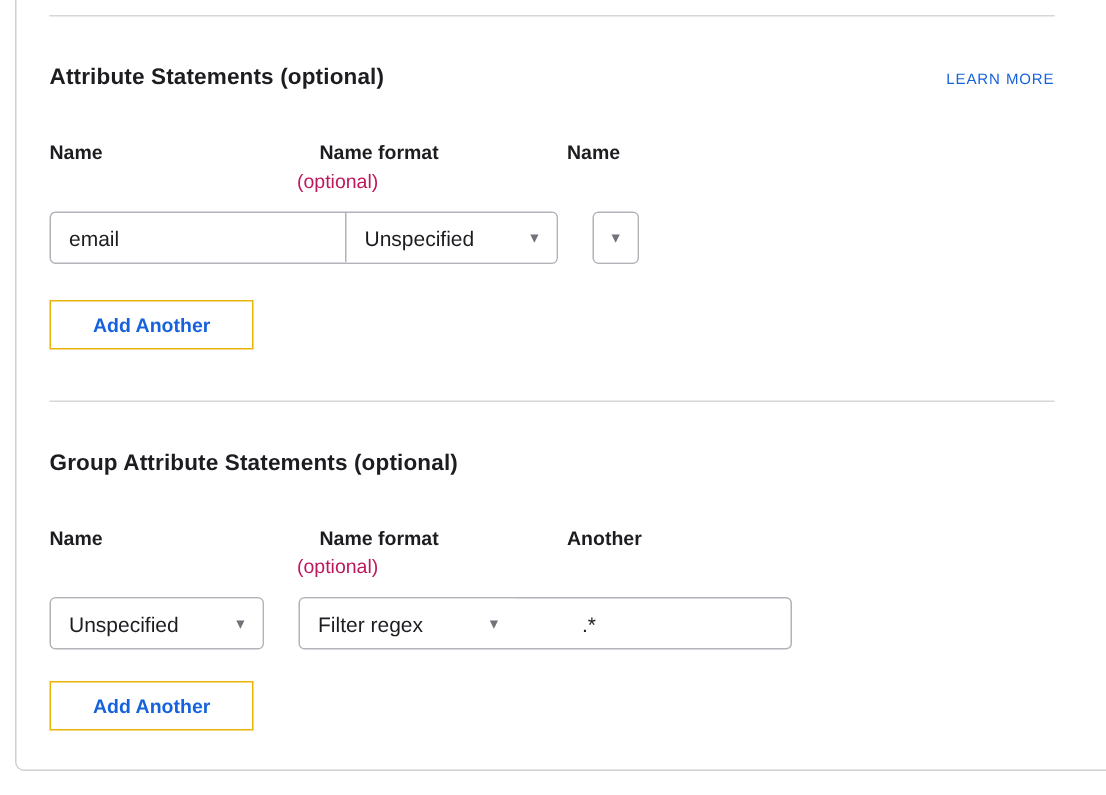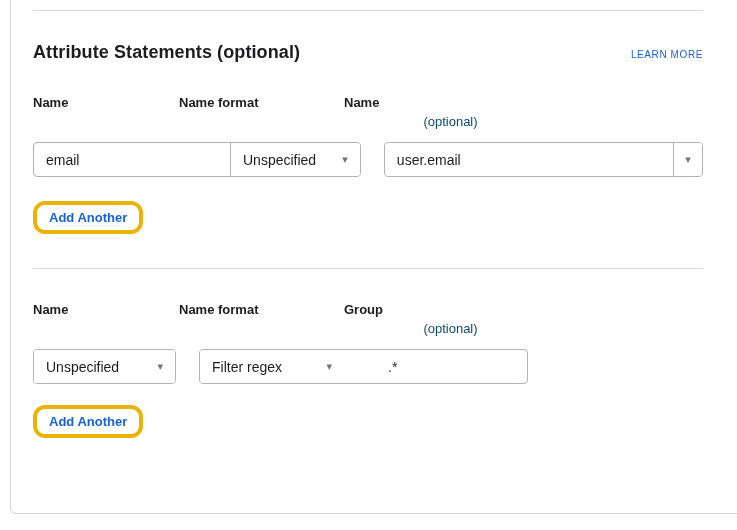--- a/index.html
+++ b/index.html
@@ -33,21 +33,21 @@
   .divider-1 { margin-top: 29px; }
   .divider-2 { margin-top: 34px; }
   .section-head {
     display: flex;
     justify-content: space-between;
     align-items: baseline;
     margin-top: 32px;
   }
   .section-heading {
     margin: 0;
-    font-size: 18px;
+    font-size: 15px;
     line-height: 18px;
     font-weight: 700;
     color: #1d1d21;
     letter-spacing: 0.1px;
   }
   .learn-more {
     font-size: 10px;
     line-height: 14px;
     color: #1662dd;
     letter-spacing: 0.6px;
@@ -57,29 +57,28 @@
   }
   .col-headers {
     display: flex;
     margin-top: 33px;
     font-size: 13px;
     line-height: 16px;
     font-weight: 700;
     color: #1d1d21;
   }
   .ch-1 { width: 146px; }
-  .ch-2 { width: 165px; }
+  .ch-2 { width: 165px; margin-left: 34px; }
   .ch-3 { flex: 1; }
   .note-row {
     margin-top: 3px;
     margin-left: 165px;
     font-size: 13px;
     line-height: 16px;
-    color: #0c4a6e;
-    text-align: center;
+    color: #be185d;
   }
   .field-row {
     display: flex;
     margin-top: 12px;
   }
   .group {
     display: flex;
     align-items: stretch;
     height: 35px;
     box-sizing: border-box;
@@ -132,24 +131,24 @@
   .caret-button .caret { margin-left: 0; }
   .w-name   { width: 164px; }
   .w-format { width: 141px; }
   .w-value  { width: 266px; }
   .w-filter-op  { width: 144px; }
   .w-filter-val { width: 151px; }
   .add-button {
     margin-top: 24px;
     display: inline-block;
     height: 33px;
-    padding: 0 12px;
-    background: #ffffff;
-    border: 4px solid #eab308;
-    border-radius: 12px;
+    padding: 0 28px;
+    background: #ffffff;
+    border: 1px solid #eab308;
+    border-radius: 0;
     color: #1662dd;
     font-family: inherit;
     font-size: 13px;
     font-weight: 700;
     cursor: pointer;
   }
   .add-button-2 { margin-top: 21px; }
 </style>
 </head>
 <body>
@@ -174,37 +173,39 @@
 
     <div class="field-row">
       <div class="group">
         <input class="text-input w-name" type="text" value="email" style="">
         <div class="select w-format">
           <span>Unspecified</span>
           <span class="caret">▾</span>
         </div>
       </div>
       <div class="group gap-left">
-        <input class="text-input w-value" type="text" value="user.email" style="">
         <div class="caret-button">
           <span class="caret">▾</span>
         </div>
       </div>
     </div>
 
     <button class="add-button">Add Another</button>
 
     <hr class="divider divider-2">
 
     
+    <div class="section-head">
+      <h2 class="section-heading">Group Attribute Statements (optional)</h2>
+    </div>
 
     <div class="col-headers">
       <span class="ch-1">Name</span>
       <span class="ch-2">Name format</span>
-      <span class="ch-3">Group</span>
+      <span class="ch-3">Another</span>
     </div>
     <div class="note-row">(optional)</div>
 
     <div class="field-row">
       <div class="group">
         <div class="select w-format">
           <span>Unspecified</span>
           <span class="caret">▾</span>
         </div>
       </div>

